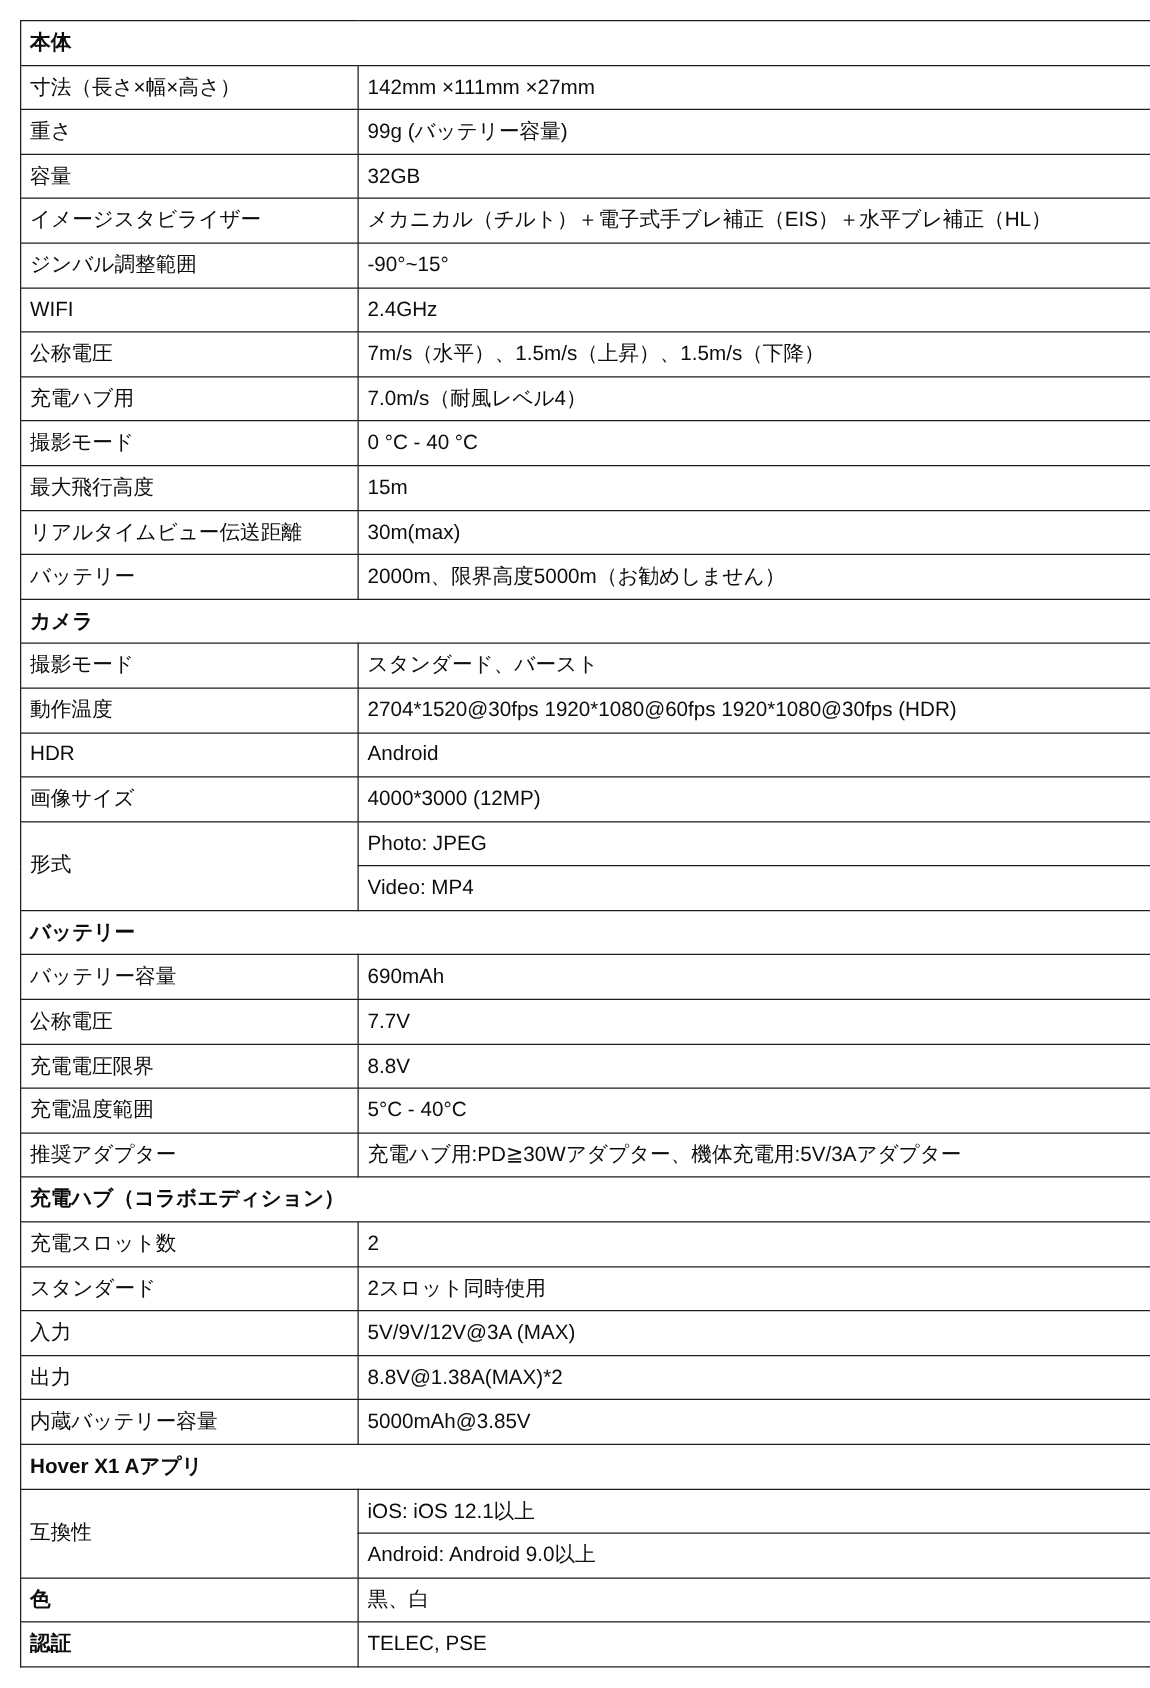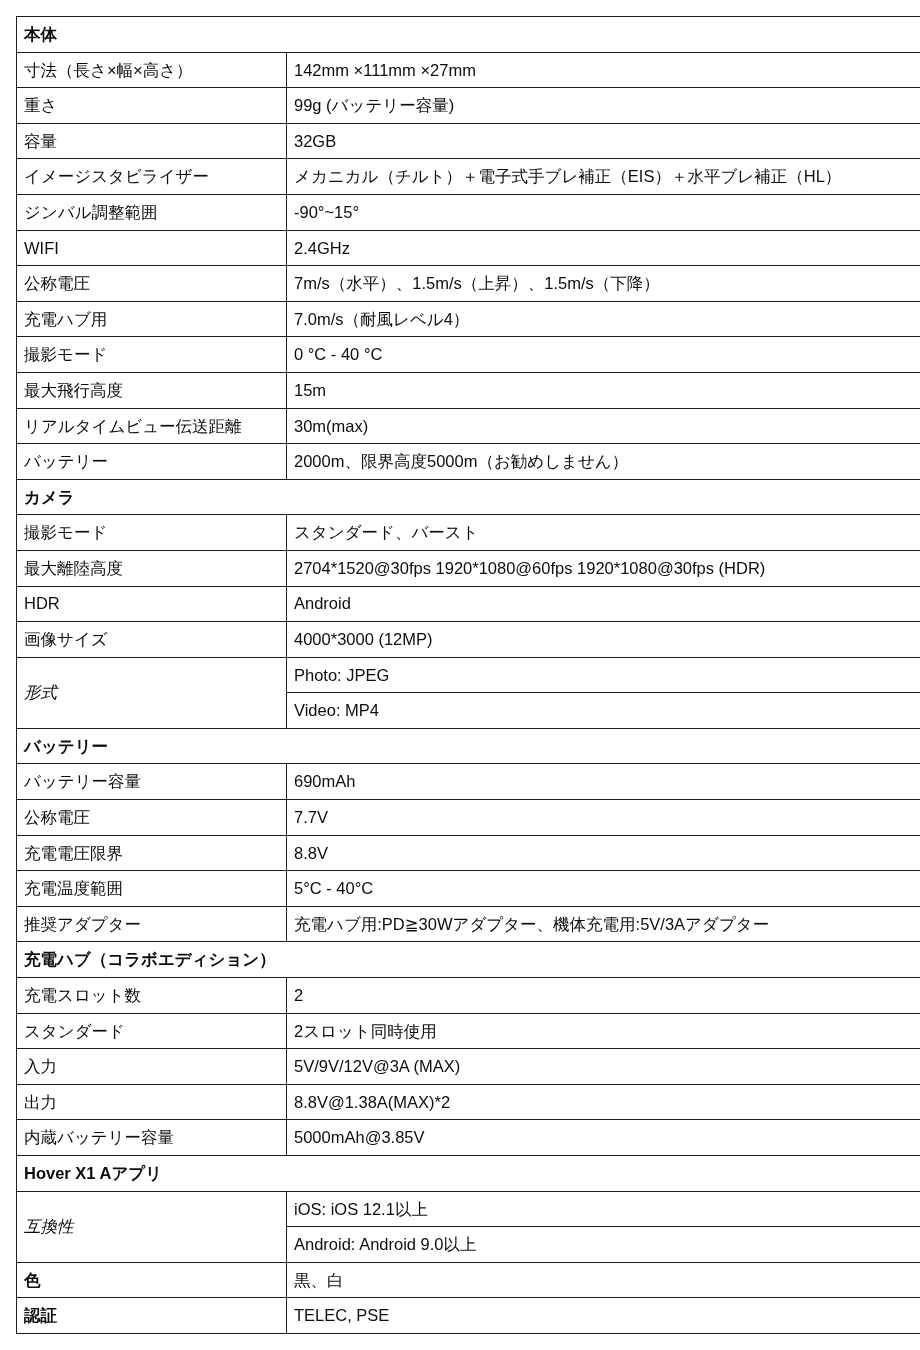--- a/index.html
+++ b/index.html
@@ -38,21 +38,20 @@
   }
   td.section-cell {
     font-weight: bold;
   }
   td.label-bold {
     font-weight: bold;
   }
   td.rowspan-label {
     vertical-align: top;
     padding-top: 7px;
-    font-style: italic;
   }
 </style>
 </head>
 <body>
 
 <div class="page">
   <table class="spec">
     <colgroup>
       <col style="width:270px">
       <col>
@@ -110,21 +109,21 @@
           <td>2000m、限界高度5000m（お勧めしません）</td>
         </tr>
         <tr>
           <td colspan="2" class="section-cell">カメラ</td>
         </tr>
         <tr>
           <td>撮影モード</td>
           <td>スタンダード、バースト</td>
         </tr>
         <tr>
-          <td>最大離陸高度</td>
+          <td>動作温度</td>
           <td>2704*1520@30fps 1920*1080@60fps 1920*1080@30fps (HDR)</td>
         </tr>
         <tr>
           <td>HDR</td>
           <td>Android</td>
         </tr>
         <tr>
           <td>画像サイズ</td>
           <td>4000*3000 (12MP)</td>
         </tr>

